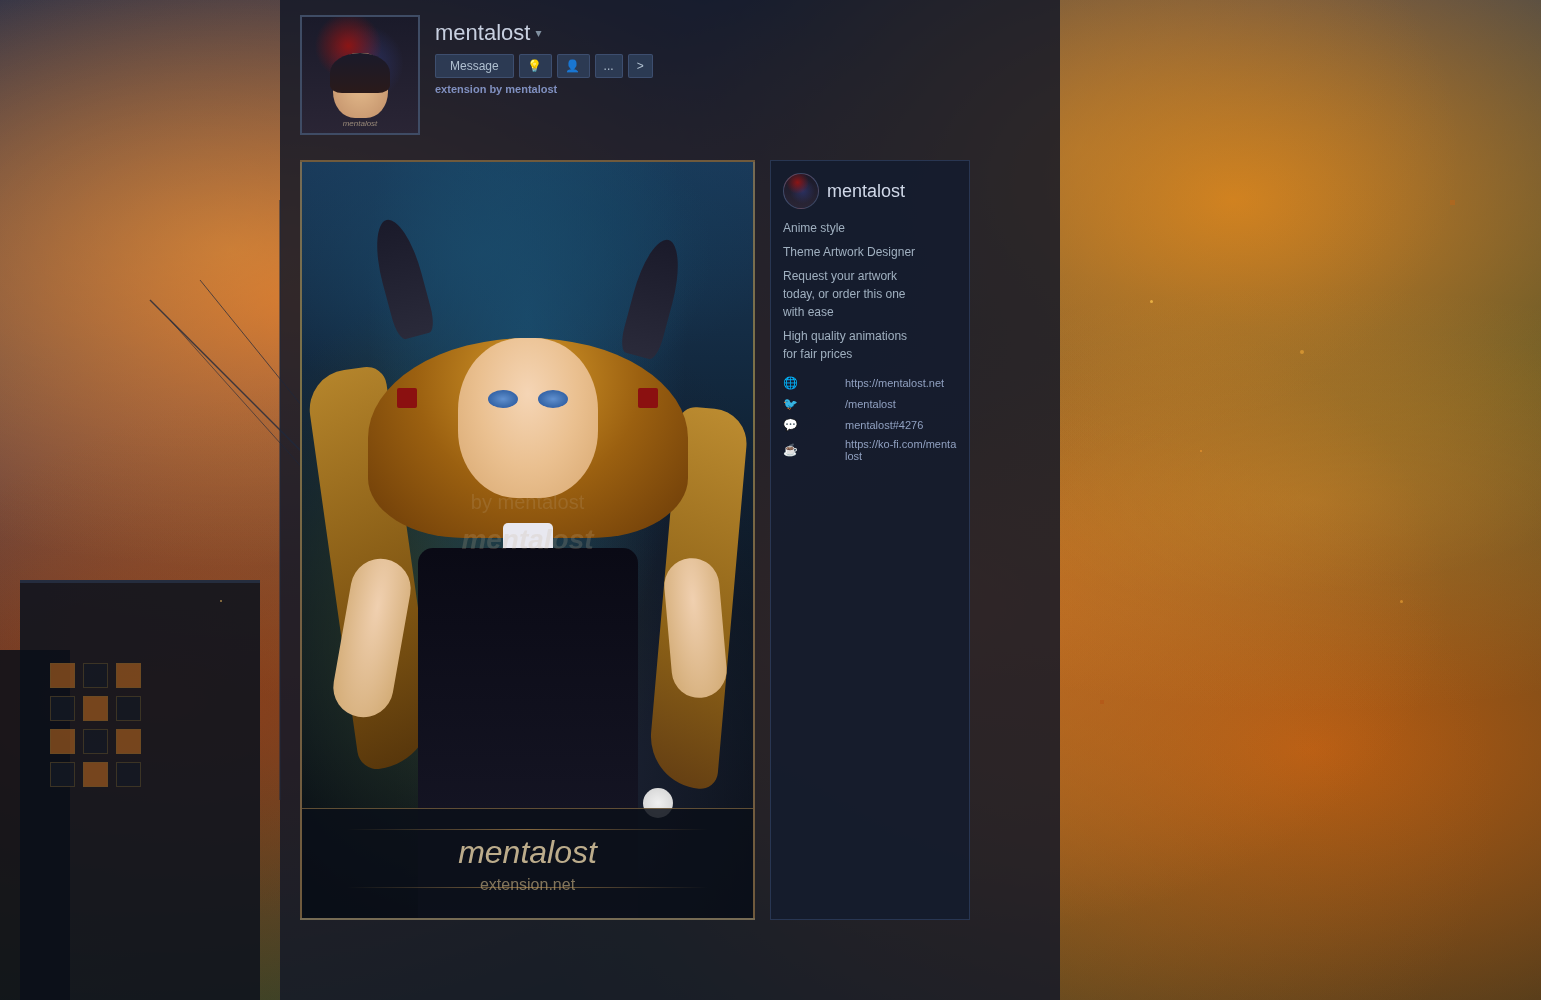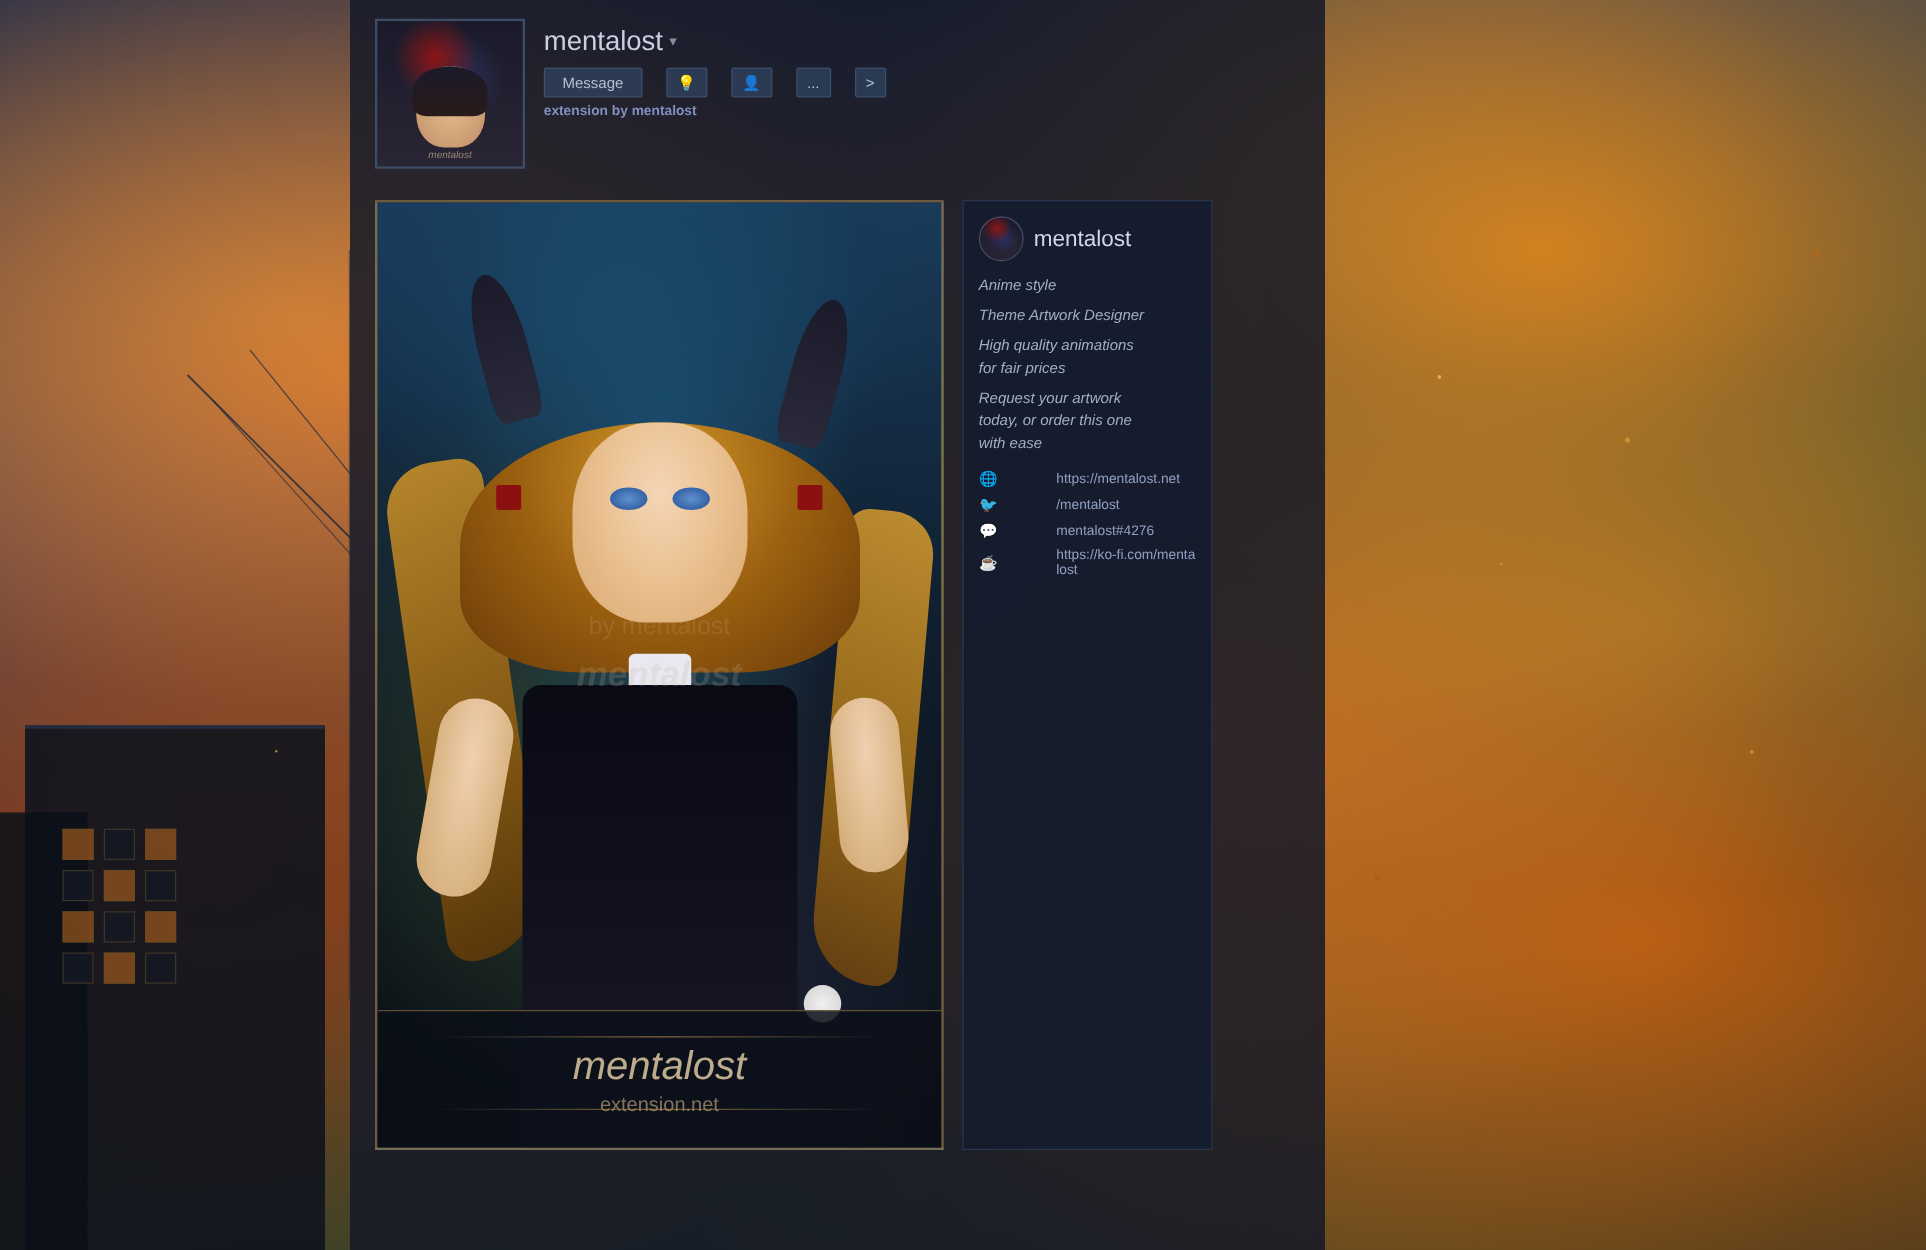--- a/index.html
+++ b/index.html
@@ -166,21 +166,21 @@
     }
 
     .dropdown-arrow {
       font-size: 12px;
       color: #8090a0;
     }
 
     
     .action-buttons {
       display: flex;
-      gap: 19px;
+      gap: 5px;
       margin-top: 8px;
       flex-wrap: wrap;
     }
 
     .btn-action {
       padding: 4px 14px;
       background: rgba(50,70,100,0.7);
       border: 1px solid rgba(80,100,140,0.5);
       color: #b0c0d0;
       font-size: 12px;
@@ -411,21 +411,20 @@
 
     .card-description {
       font-size: 12px;
       color: #a0b0c0;
       line-height: 1.5;
       margin-bottom: 12px;
     }
 
     .card-description p {
       margin-bottom: 6px;
-      font-style: italic;
     }
 
     .card-links {
       display: flex;
       flex-direction: column;
       gap: 5px;
     }
 
     .card-link {
       display: flex;
@@ -614,27 +613,27 @@
         <div class="card-avatar">
           <div style="width:100%;height:100%;background:radial-gradient(circle at 40% 25%,#8b1515 0%,transparent 35%),radial-gradient(circle at 55% 50%,#2a3060 0%,transparent 50%),linear-gradient(180deg,#1a1a2a 0%,#2a2535 100%);border-radius:50%;"></div>
         </div>
         <div class="card-name">mentalost</div>
       </div>
 
       <div class="card-description">
         <p><span>Anime style</span></p>
         <p><span>Theme Artwork Designer</span></p>
         <p>
-          <span>High quality animations</span><br>
-          <span>for fair prices</span>
-        </p>
-        <p>
           <span>Request your artwork</span><br>
           <span>today, or order this one</span><br>
           <span>with ease</span>
+        </p>
+        <p>
+          <span>High quality animations</span><br>
+          <span>for fair prices</span>
         </p>
       </div>
 
       <div class="card-links">
         <div class="card-link">
           <span class="link-icon globe">🌐</span>
           <span class="link-text">https://mentalost.net</span>
         </div>
         <div class="card-link">
           <span class="link-icon twitter">🐦</span>

